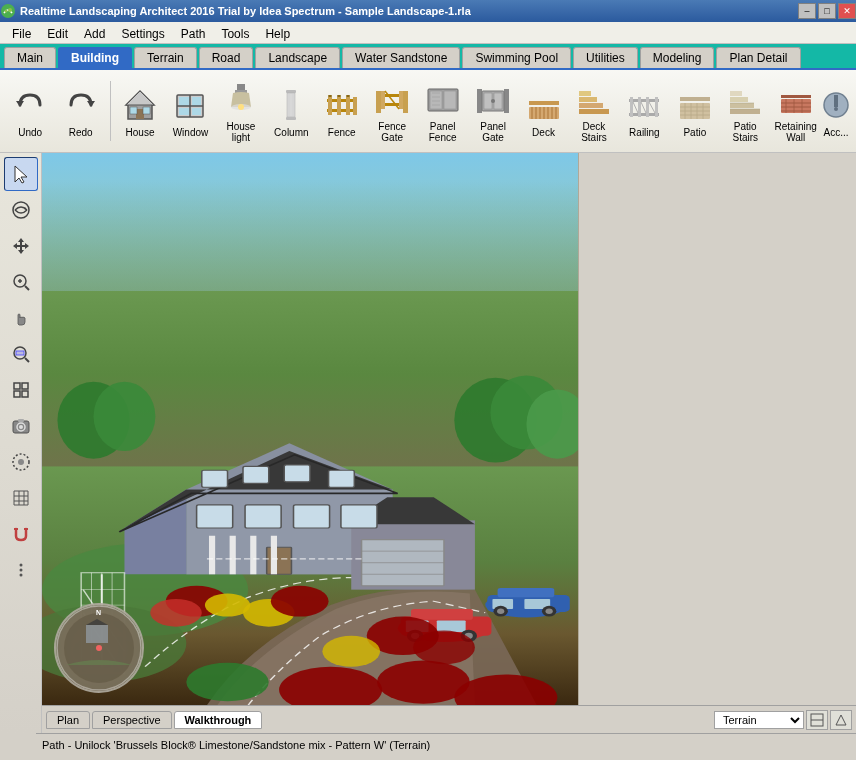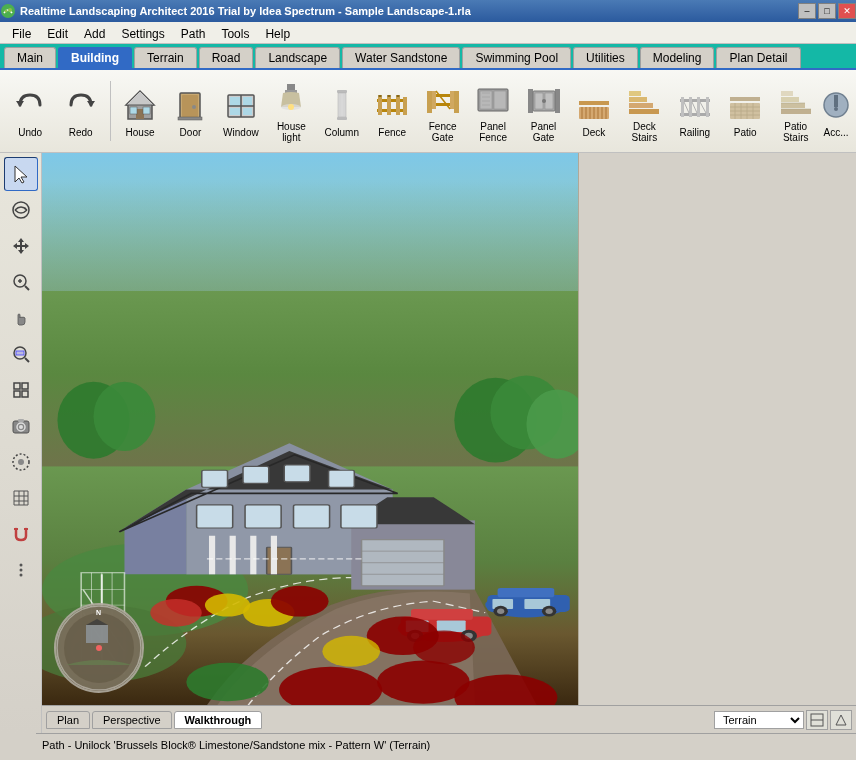--- a/index.html
+++ b/index.html
@@ -295,31 +295,20 @@
         <polygon points="18,4 32,18 30,18 30,32 6,32 6,18 4,18" fill="#a0a0a0" stroke="#555" stroke-width="1.5"></polygon>
         <polygon points="18,4 32,18 4,18" fill="#c8c8c8" stroke="#555" stroke-width="1"></polygon>
         <rect x="14" y="22" width="8" height="10" fill="#8B7355"></rect>
         <rect x="8" y="20" width="7" height="7" fill="#add8e6" stroke="#555" stroke-width="0.5"></rect>
         <rect x="21" y="20" width="7" height="7" fill="#add8e6" stroke="#555" stroke-width="0.5"></rect>
       </svg>
     </div>
     <span>House</span>
   </div>
 
-  <div class="tool-btn">
-    <div class="icon-area">
-      <svg viewBox="0 0 36 36">
-        <rect x="8" y="6" width="20" height="26" rx="1" fill="#c8a870" stroke="#555" stroke-width="1.5"></rect>
-        <rect x="10" y="8" width="16" height="22" rx="1" fill="#b8945a"></rect>
-        <circle cx="22" cy="20" r="2" fill="#888"></circle>
-        <rect x="6" y="30" width="24" height="3" fill="#888" stroke="#555" stroke-width="0.5"></rect>
-      </svg>
-    </div>
-    <span>Door</span>
-  </div>
 
   <div class="tool-btn">
     <div class="icon-area">
       <svg viewBox="0 0 36 36">
         <rect x="5" y="8" width="26" height="22" rx="1" fill="#ccc" stroke="#555" stroke-width="1.5"></rect>
         <rect x="7" y="10" width="11" height="9" fill="#add8e6"></rect>
         <rect x="20" y="10" width="9" height="9" fill="#add8e6"></rect>
         <rect x="7" y="21" width="11" height="7" fill="#add8e6"></rect>
         <rect x="20" y="21" width="9" height="7" fill="#add8e6"></rect>
         <line x1="18" y1="8" x2="18" y2="30" stroke="#555" stroke-width="1.5"></line>
@@ -492,20 +481,36 @@
         <rect x="3" y="16" width="18" height="5" fill="#d8d0b0"></rect>
         <rect x="3" y="10" width="12" height="5" fill="#e0d8c0"></rect>
         <line x1="3" y1="28" x2="33" y2="28" stroke="#a8a080" stroke-width="0.5"></line>
         <line x1="3" y1="22" x2="27" y2="22" stroke="#a8a080" stroke-width="0.5"></line>
       </svg>
     </div>
     <span style="white-space:pre-line;">Patio
 Stairs</span>
   </div>
 
+  <div class="tool-btn">
+    <div class="icon-area">
+      <svg viewBox="0 0 36 36">
+        <rect x="3" y="18" width="30" height="14" rx="1" fill="#c87860"></rect>
+        <line x1="3" y1="22" x2="33" y2="22" stroke="#a05840" stroke-width="1"></line>
+        <line x1="3" y1="26" x2="33" y2="26" stroke="#a05840" stroke-width="1"></line>
+        <line x1="3" y1="30" x2="33" y2="30" stroke="#a05840" stroke-width="1"></line>
+        <line x1="8" y1="18" x2="8" y2="32" stroke="#a05840" stroke-width="0.8"></line>
+        <line x1="16" y1="18" x2="16" y2="32" stroke="#a05840" stroke-width="0.8"></line>
+        <line x1="24" y1="18" x2="24" y2="32" stroke="#a05840" stroke-width="0.8"></line>
+        <rect x="3" y="14" width="30" height="3" fill="#a05840"></rect>
+      </svg>
+    </div>
+    <span style="white-space:pre-line;">Retaining
+Wall</span>
+  </div>
 
   <div class="tool-btn" style="width:30px; overflow:hidden;">
     <div class="icon-area">
       <svg viewBox="0 0 36 36">
         <circle cx="18" cy="18" r="12" fill="#a0b0c0" stroke="#708090" stroke-width="1.5"></circle>
         <rect x="16" y="8" width="4" height="12" fill="#607080"></rect>
         <circle cx="18" cy="22" r="2" fill="#607080"></circle>
       </svg>
     </div>
     <span>Acc...</span>

